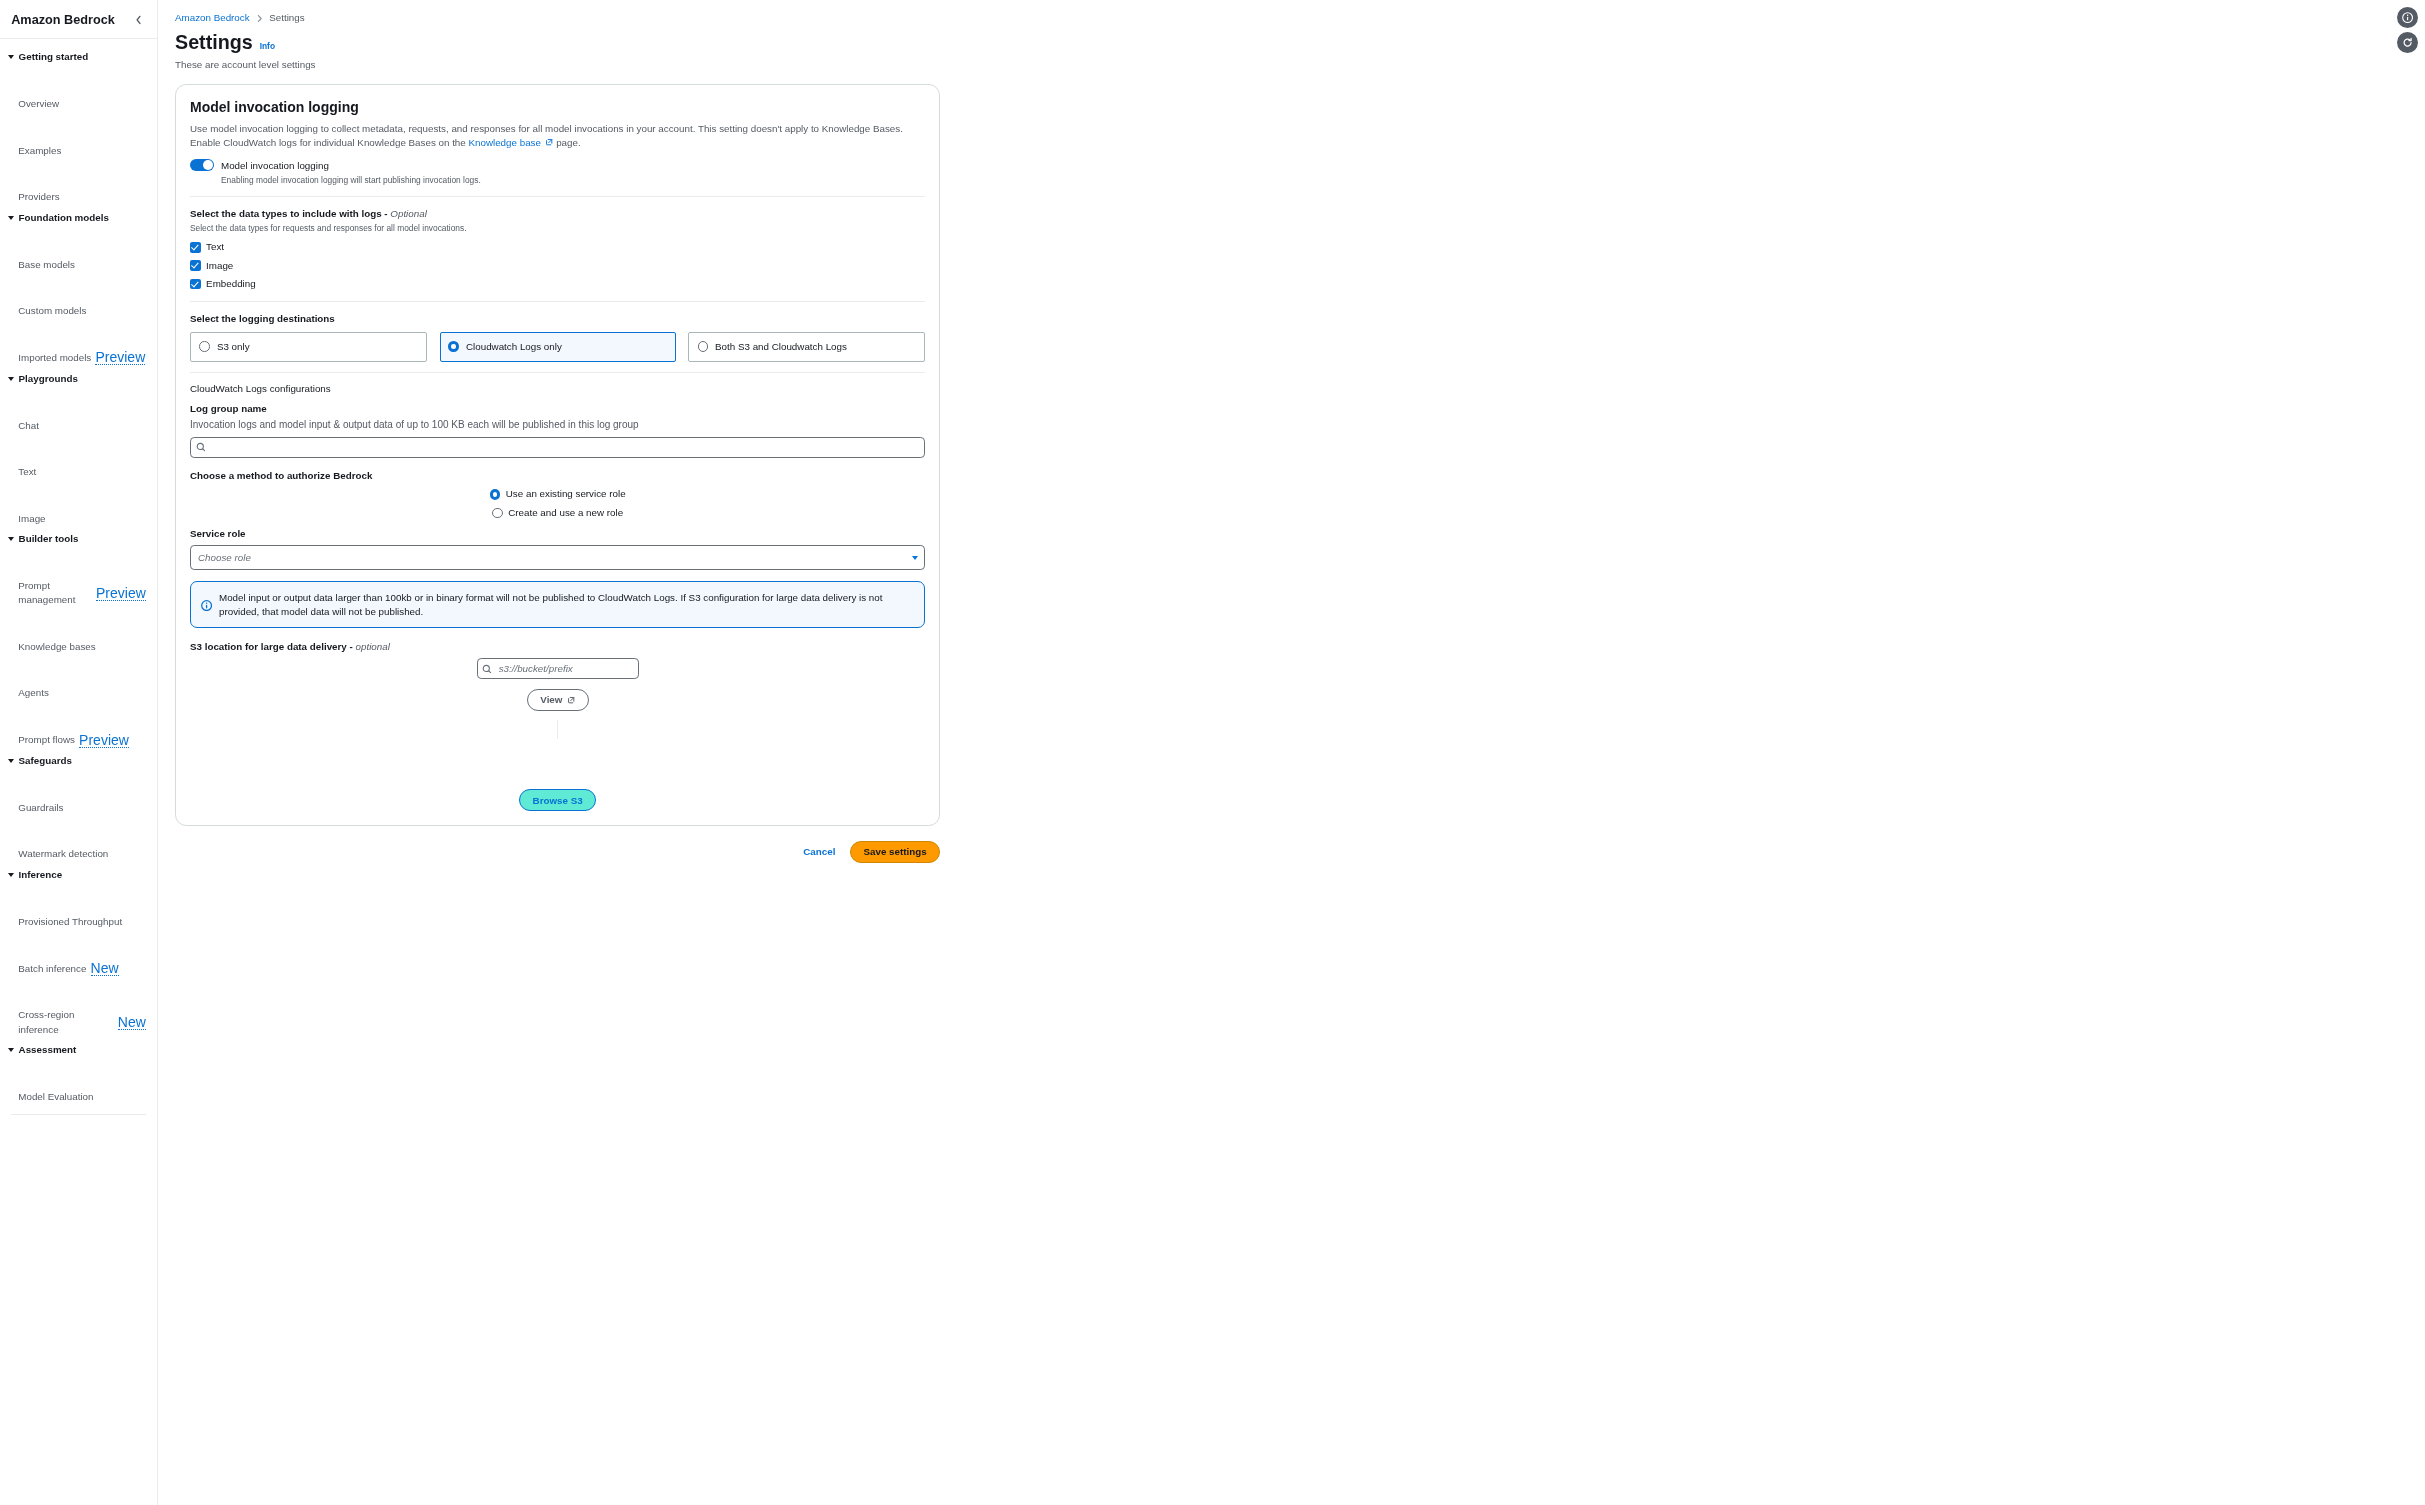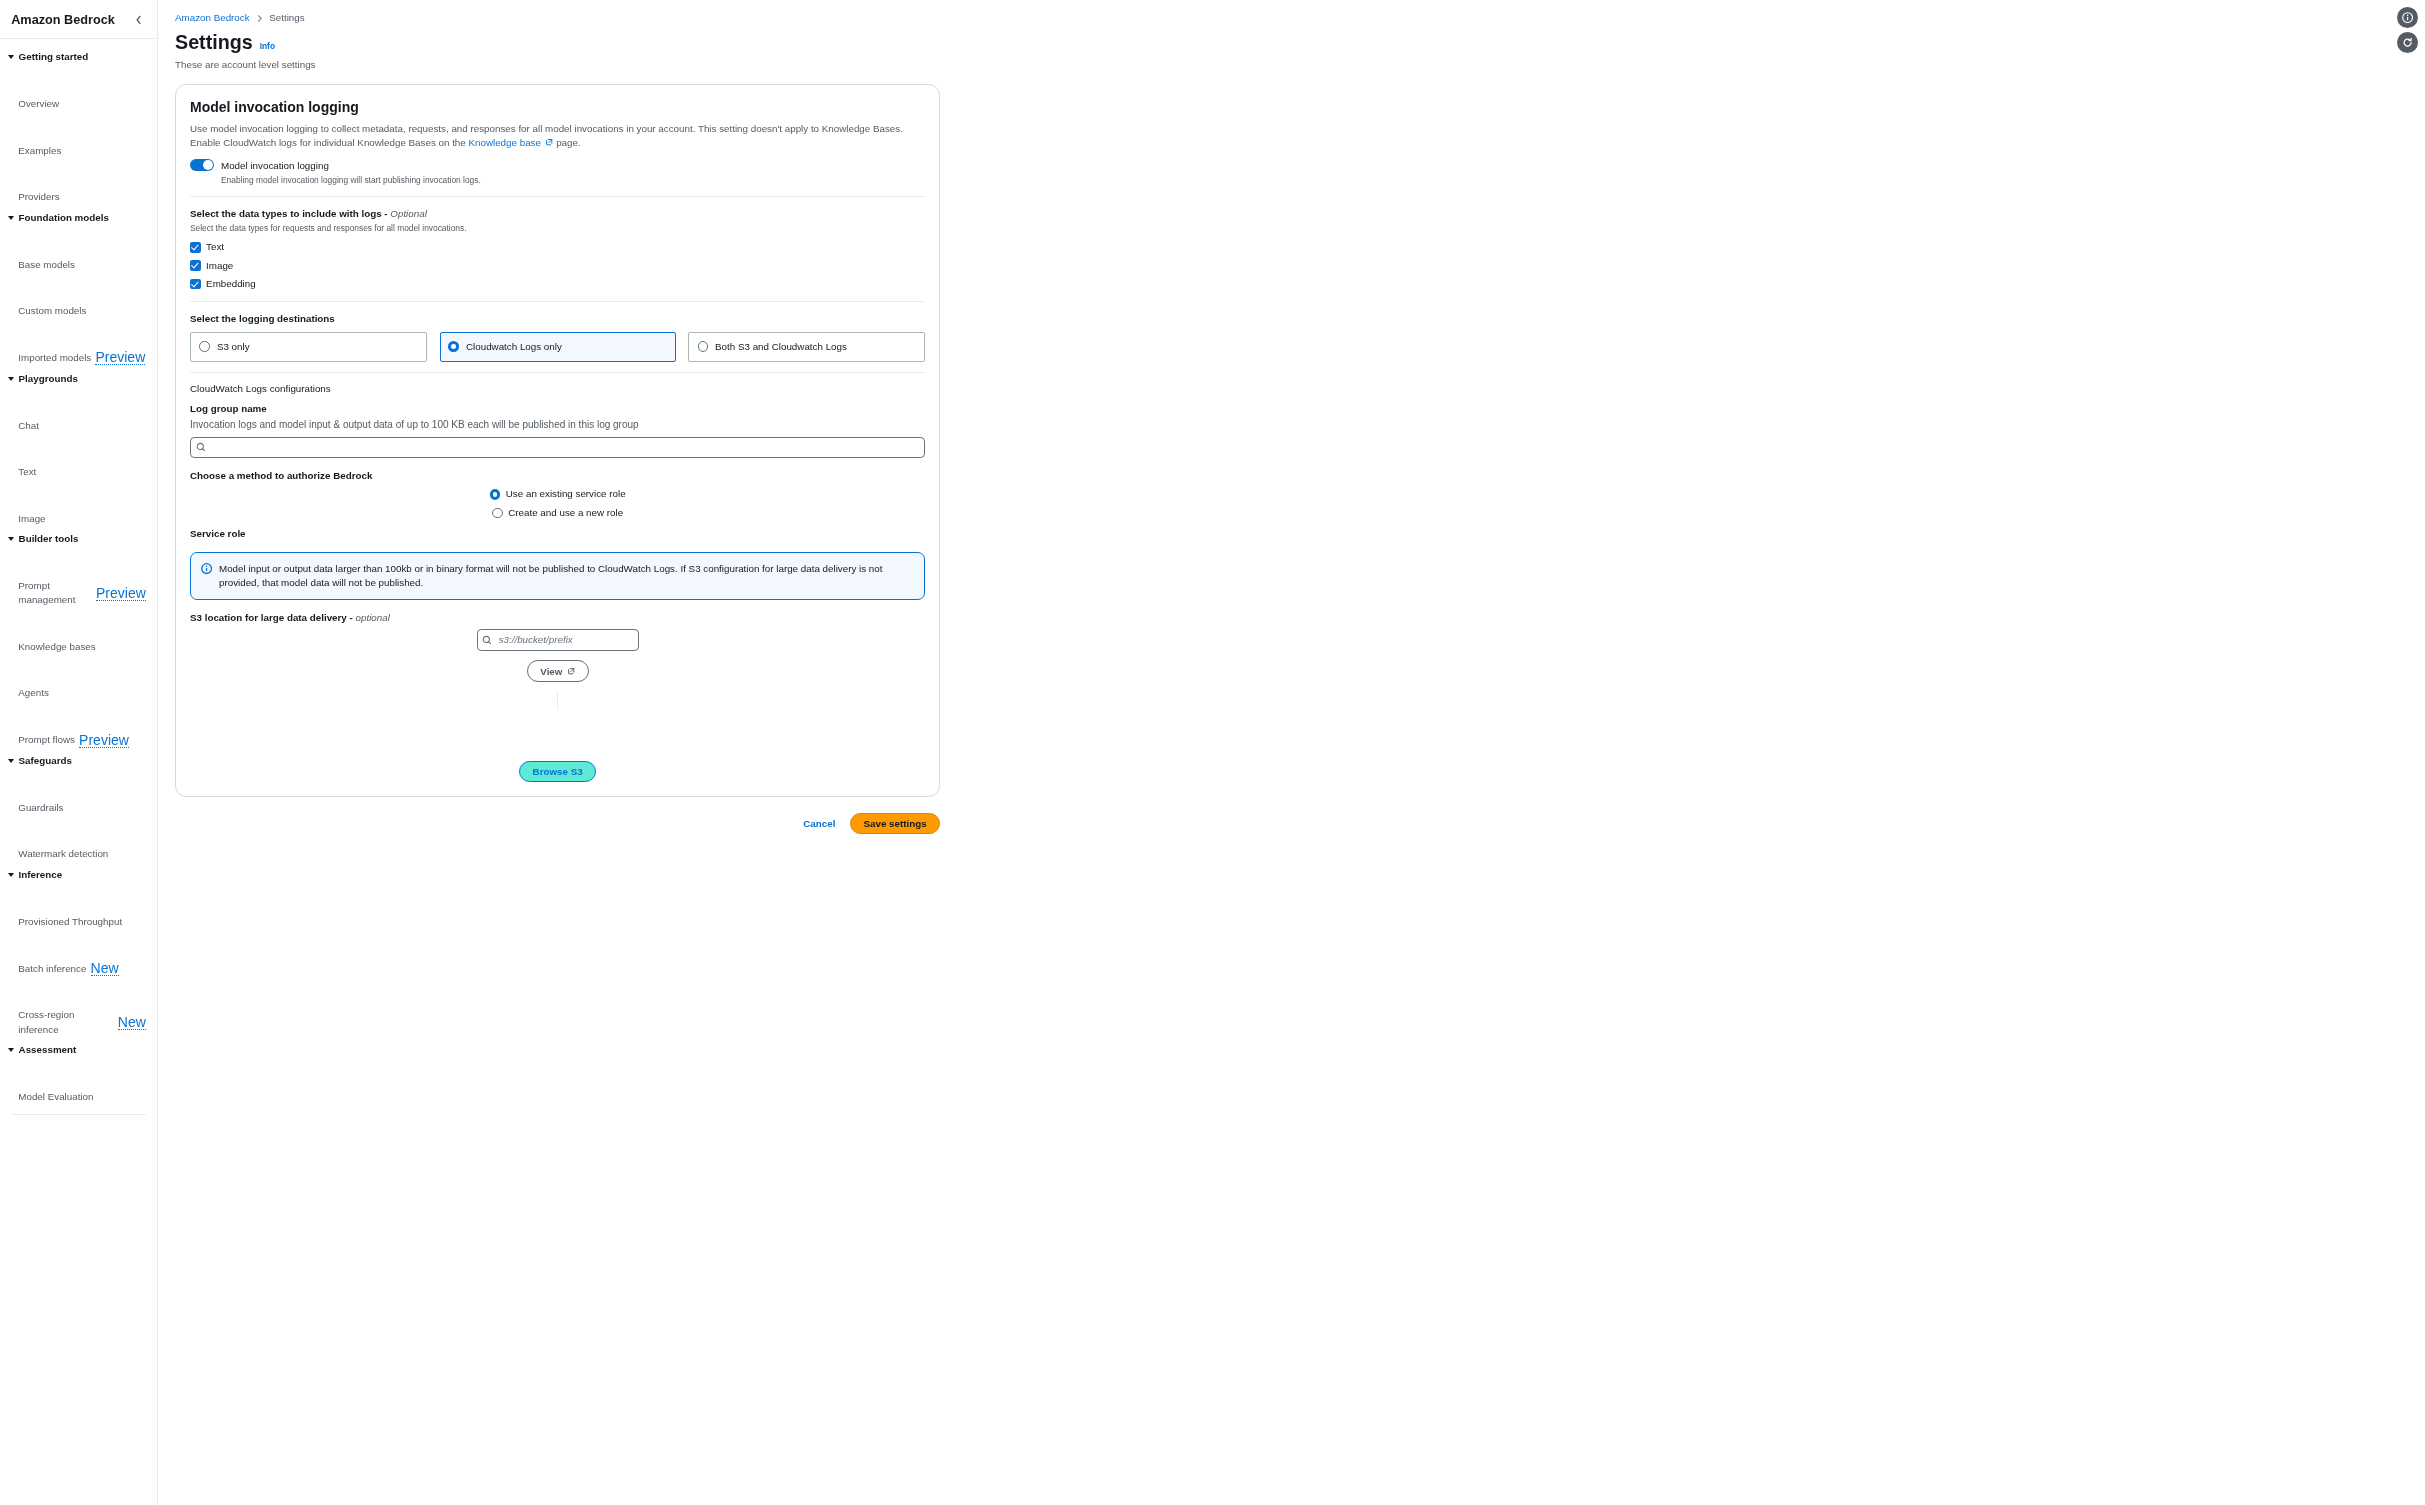--- a/index.html
+++ b/index.html
@@ -92,21 +92,21 @@
   .field-desc{color:var(--ink-soft);font-size:10px;margin:1.4px 0 4.2px;}
   .input-wrap{position:relative;}
   .input-wrap .search-icon{position:absolute;left:5.6px;top:50%;transform:translateY(-50%);color:#687078;}
   .text-input{width:100%;border:0.7px solid #687078;border-radius:4.2px;padding:4.2px 7px 4.2px 21px;font-size:9.8px;color:var(--ink);font-family:inherit;}
   .text-input::placeholder{color:#687078;font-style:italic;}
   .select-input{width:100%;border:0.7px solid #687078;border-radius:4.2px;padding:4.2px 19.7px 4.2px 7px;font-size:9.8px;color:#687078;font-style:italic;background:#fff;appearance:none;position:relative;}
   .select-wrap{position:relative;}
   .select-caret{position:absolute;right:7px;top:50%;transform:translateY(-50%);width:0;height:0;border-left:3.5px solid transparent;border-right:3.5px solid transparent;border-top:4.2px solid var(--link);}
 
   
-  .alert{border:0.7px solid var(--info-border);background:var(--info-bg);border-radius:7px;padding:8.4px 9.8px;display:flex;gap:7px;margin:11.2px 0;}
+  .alert{border:0.7px solid var(--info-border);background:var(--info-bg);border-radius:7px;padding:8.4px 9.8px;display:flex;gap:7px;margin:11.2px 0;align-items:center;}
   .info-icon{width:11.2px;height:11.2px;flex-shrink:0;color:var(--info-border);margin-top:1.4px;}
 
   
   .s3-row{display:flex;align-items:center;gap:9.8px;margin-top:4.2px;flex-direction:column;}
   .s3-input-wrap{flex:1;position:relative;}
   .btn{border-radius:14px;padding:4.2px 12.7px;font-weight:700;cursor:pointer;font-size:9.8px;display:inline-flex;align-items:center;gap:4.2px;font-family:inherit;}
   .btn-ghost{background:#fff;border:0.7px solid #687078;color:#545b64;}
   .btn-outline{background:#5eead4;border:0.7px solid var(--link);color:var(--link);margin-top:41px;}
   .v-sep{width:0.7px;height:18.3px;background:var(--panel-border);}
 
@@ -324,20 +324,24 @@
             <span class="radio"></span>
             <span>Use an existing service role</span>
           </div>
           <div class="radio-row">
             <span class="radio"></span>
             <span>Create and use a new role</span>
           </div>
         </div>
 
       <div class="field-label" style="margin-top:7px">Service role</div>
+      <div class="select-wrap" style="margin-top:4.2px">
+        <div class="select-input">Choose role</div>
+        <div class="select-caret"></div>
+      </div>
 
       <div class="alert">
         <span class="info-icon">
           <svg width="11.2" height="11.2" viewBox="0 0 16 16">
               <circle cx="8" cy="8" r="7" stroke="#0972d3" stroke-width="1.8" fill="none"></circle>
               <circle cx="8" cy="4.6" r="1" fill="#0972d3"></circle>
               <rect x="7.1" y="6.8" width="1.8" height="5.2" fill="#0972d3" rx="0.9"></rect>
             </svg>
         </span>
         <div>Model input or output data larger than 100kb or in binary format will not be published to CloudWatch Logs. If S3 configuration for large data delivery is not provided, that model data will not be published.</div>

